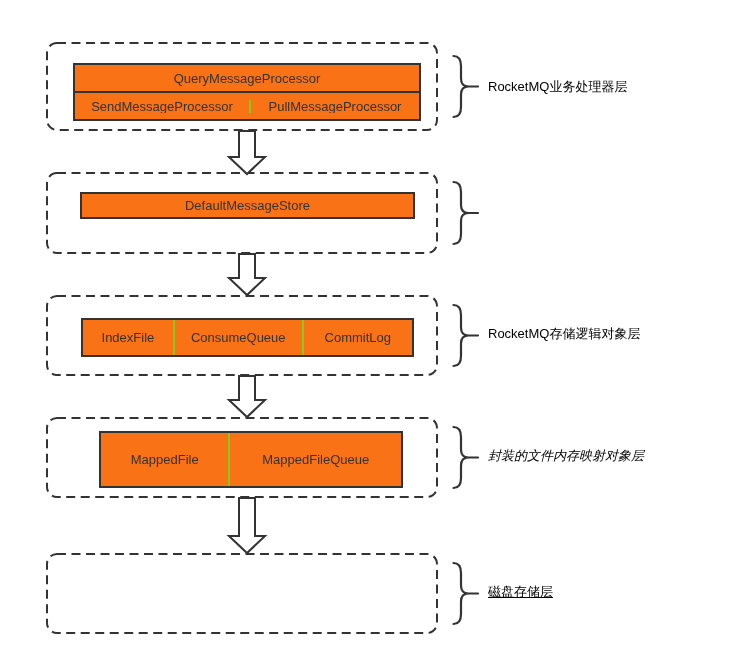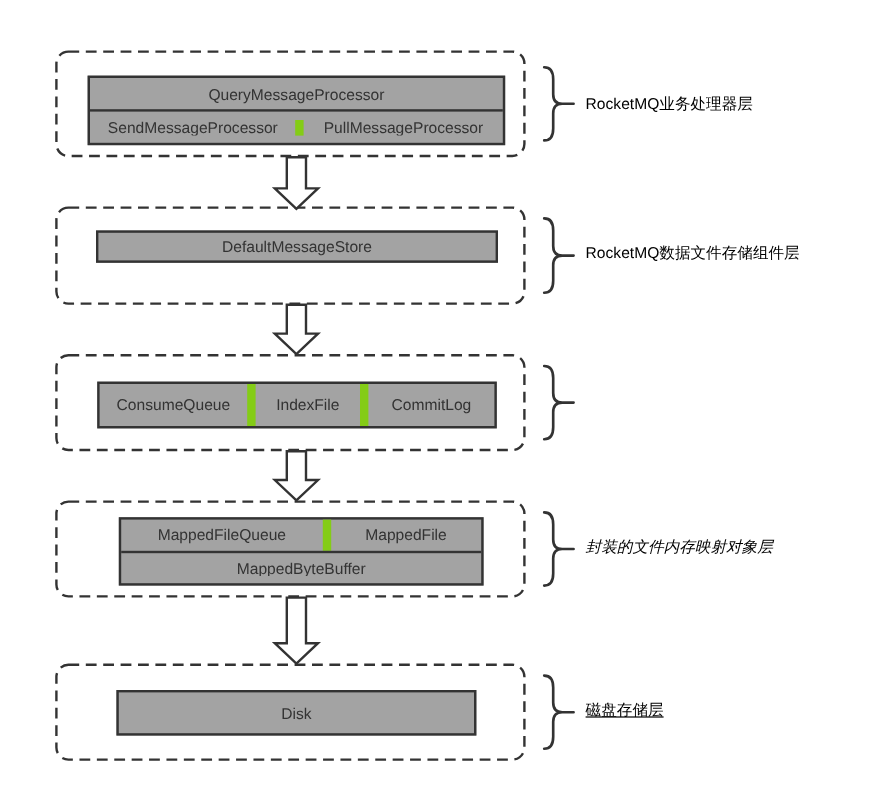--- a/index.html
+++ b/index.html
@@ -3,28 +3,28 @@
 <meta charset="utf-8">
 <style>
   html,body{margin:0;padding:0;background:#ffffff;}
   .diagram{
     position:relative;width:736px;height:662px;background:#ffffff;
     font-family:"Liberation Sans",sans-serif;color:#333333;overflow:hidden;
   }
   .bg{position:absolute;left:0;top:0;}
   .tbl{
     position:absolute;display:flex;flex-direction:column;
-    border:2px solid #333333;background:#a3a3a3;box-sizing:border-box;
+    border:2px solid #333333;background:#f97316;box-sizing:border-box;
   }
   .row{display:flex;flex:1;min-height:0;}
   .row + .row{border-top:2px solid #333333;align-items:center;}
   .cell{
     flex:1 1 0;display:flex;align-items:center;justify-content:center;
     font-size:13px;line-height:1;white-space:nowrap;color:#333333;
-    border-left:7px solid #84cc16;overflow:hidden;
+    border-left:2px solid #84cc16;overflow:hidden;
   }
   .cell:first-child{border-left:none;}
   .layer-label{
     position:absolute;left:488px;transform:translateY(-50%);
     font-size:13px;color:#000000;white-space:nowrap;
   }
 </style>
 </head>
 <body>
 
@@ -62,41 +62,33 @@
       <div class="cell" style="flex-grow:171;">PullMessageProcessor</div>
     </div>
   </div>
   <div class="layer-label" style="top:87px;">RocketMQ业务处理器层</div>
 
   <div class="tbl" style="left:80px;top:192px;width:335px;height:27px;">
     <div class="row">
       <div class="cell">DefaultMessageStore</div>
     </div>
   </div>
-  <div class="layer-label" style="top:211px;">RocketMQ数据文件存储组件层</div>
 
   <div class="tbl" style="left:81px;top:318px;width:333px;height:39px;">
     <div class="row">
+      <div class="cell" style="flex-grow:92;">IndexFile</div>
       <div class="cell" style="flex-grow:130;">ConsumeQueue</div>
-      <div class="cell" style="flex-grow:92;">IndexFile</div>
       <div class="cell" style="flex-grow:111;">CommitLog</div>
     </div>
   </div>
+  <div class="layer-label" style="top:334px;">RocketMQ存储逻辑对象层</div>
 
   <div class="tbl" style="left:99px;top:431px;width:304px;height:57px;">
     <div class="row">
+      <div class="cell" style="flex-grow:130;">MappedFile</div>
       <div class="cell" style="flex-grow:174;">MappedFileQueue</div>
-      <div class="cell" style="flex-grow:130;">MappedFile</div>
-    </div>
-    <div class="row">
-      <div class="cell">MappedByteBuffer</div>
     </div>
   </div>
   <div class="layer-label" style="top:456px;font-style:italic;">封装的文件内存映射对象层</div>
 
-  <div class="tbl" style="left:97px;top:575px;width:300px;height:38px;">
-    <div class="row">
-      <div class="cell">Disk</div>
-    </div>
-  </div>
   <div class="layer-label" style="top:592px;text-decoration:underline;">磁盘存储层</div>
 
 </div>
 
 </body></html>

